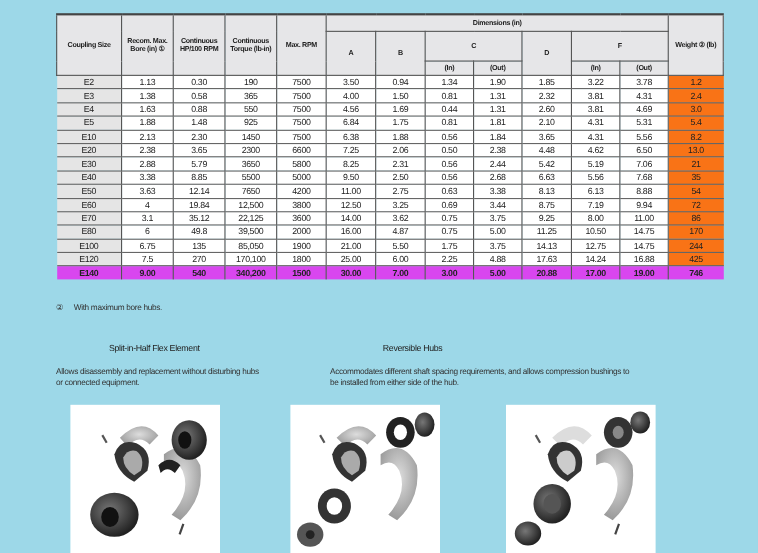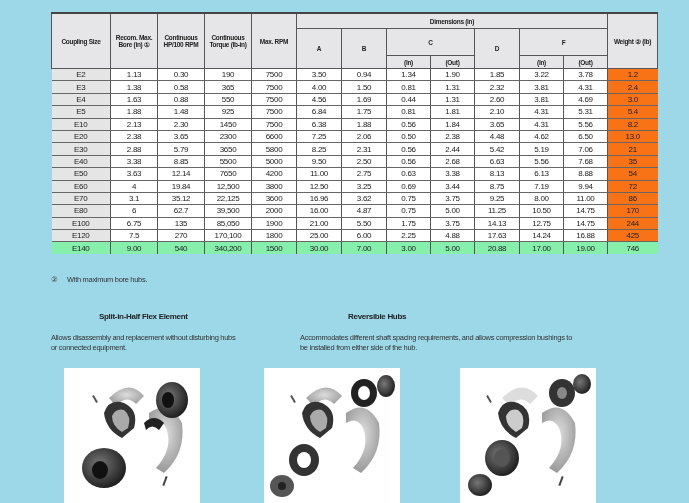--- a/index.html
+++ b/index.html
@@ -32,30 +32,30 @@
       border-left: 1.5px solid #555;
       border-right: 1.5px solid #555;
       border-bottom: 1px solid #666;
       height: 11.4px;
       padding: 0;
       background: #fff;
       color: #222;
     }
     table.spec td.size { background: #e5e5e5; border-left: none; }
     table.spec td.weight { background: #f97316; border-right: none; }
-    table.spec tr.last td { background: #86efac; border-bottom: none; }
+    table.spec tr.last td { background: #d946ef; border-bottom: none; font-weight: bold; }
     table.spec thead tr.top th { border-top: 2px solid #444; }
     .footnotes {
       position: absolute; left: 51px; top: 275px;
       font-size: 7.5px; line-height: 10px; letter-spacing: -0.3px; color: #333;
     }
     .footnotes .mark { display: inline-block; width: 16px; }
     .footnotes b { color: #222; }
     .feature { position: absolute; top: 312px; font-size: 7.5px; letter-spacing: -0.3px; color: #333; }
-    .feature h3 { margin: 0 0 12px 0; font-size: 8px; font-weight: bold; color: #222; padding-left: 48px; }
+    .feature h3 { margin: 0 0 12px 0; font-size: 8px; font-weight: normal; color: #222; padding-left: 48px; }
     .feature p { margin: 0; line-height: 10px; }
     .photo {
       position: absolute; top: 368px; height: 135px; background: #fff;
       overflow: hidden;
     }
     .photo svg { width: 100%; height: 100%; }
   </style>
 </head>
 <body>
 
@@ -249,33 +249,33 @@
         <td>7.19</td>
         <td>9.94</td>
         <td class="weight">72</td>
       </tr>
       <tr>
         <td class="size">E70</td>
         <td>3.1</td>
         <td>35.12</td>
         <td>22,125</td>
         <td>3600</td>
-        <td>16.96</td>
+        <td>14.00</td>
         <td>3.62</td>
         <td>0.75</td>
         <td>3.75</td>
         <td>9.25</td>
         <td>8.00</td>
         <td>11.00</td>
         <td class="weight">86</td>
       </tr>
       <tr>
         <td class="size">E80</td>
         <td>6</td>
-        <td>62.7</td>
+        <td>49.8</td>
         <td>39,500</td>
         <td>2000</td>
         <td>16.00</td>
         <td>4.87</td>
         <td>0.75</td>
         <td>5.00</td>
         <td>11.25</td>
         <td>10.50</td>
         <td>14.75</td>
         <td class="weight">170</td>

